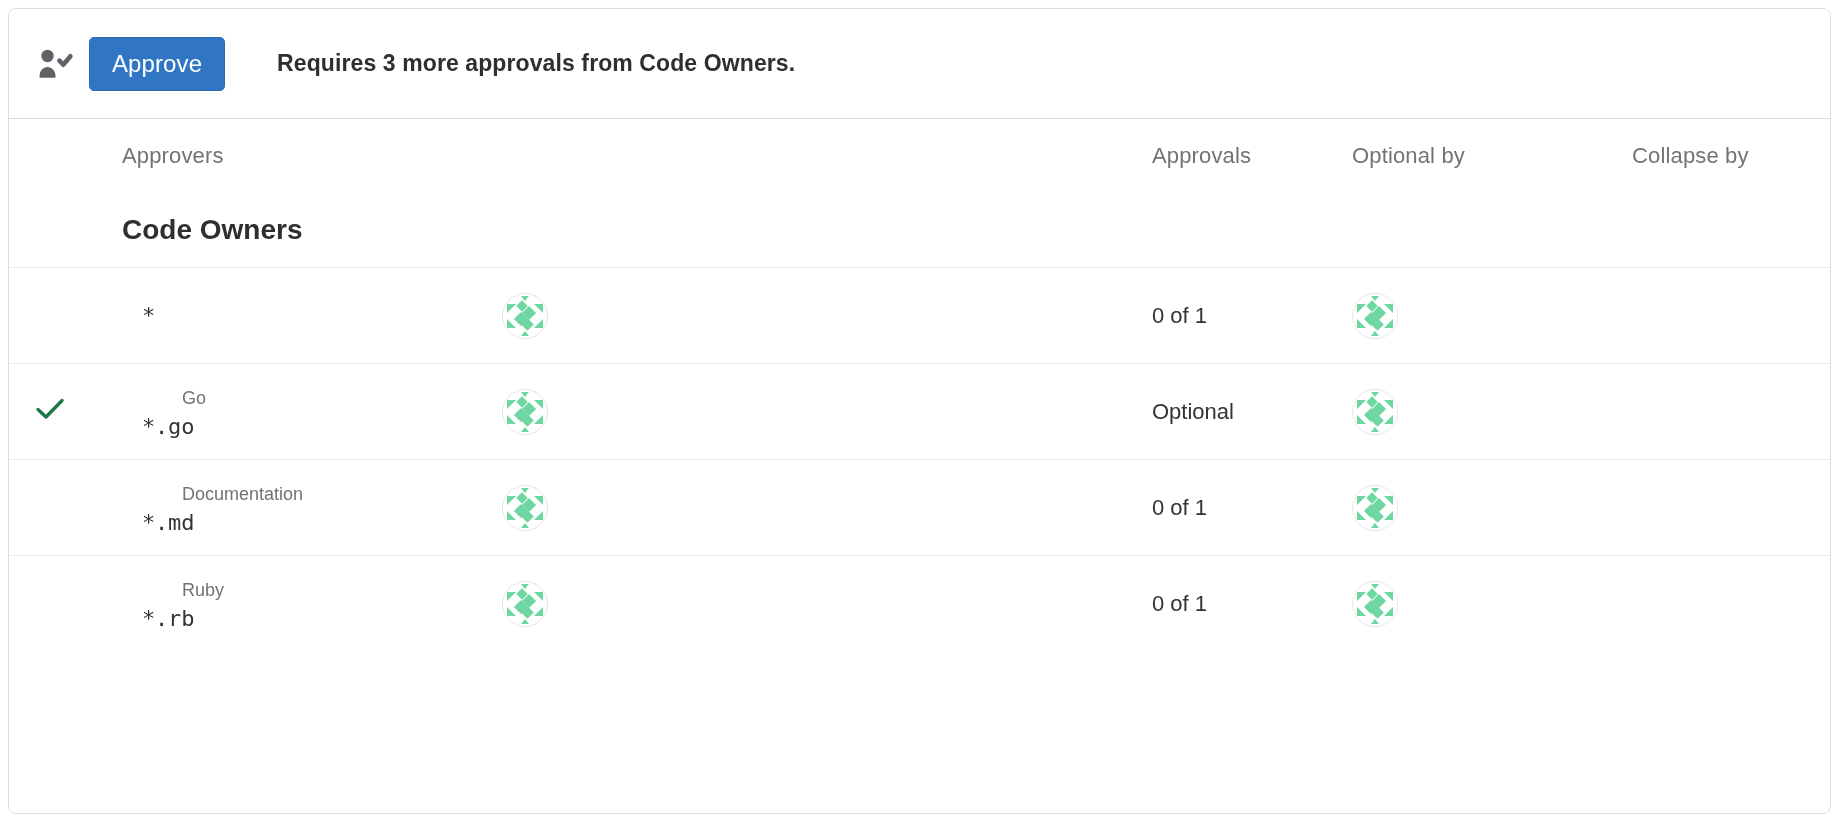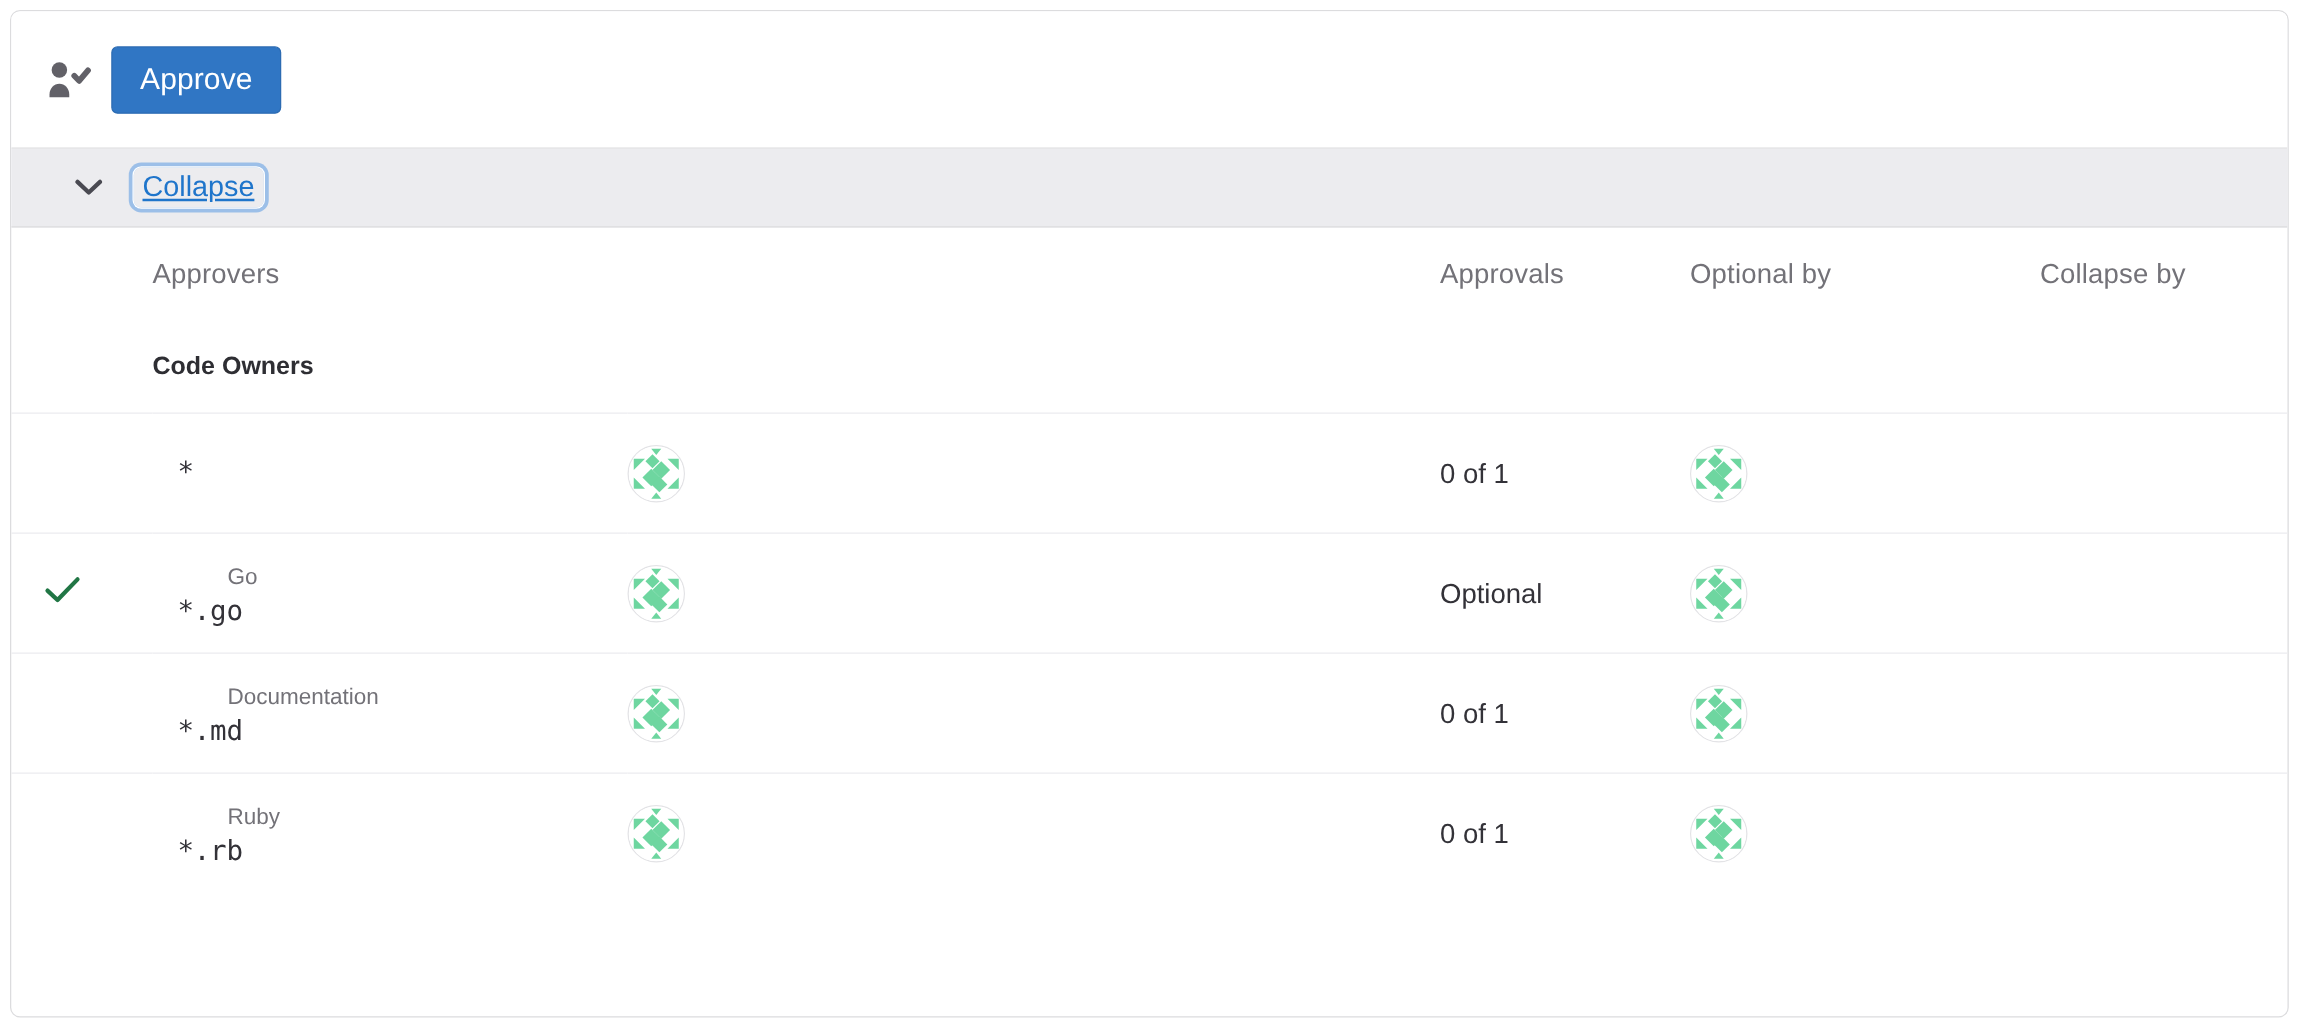--- a/index.html
+++ b/index.html
@@ -128,21 +128,21 @@
   thead th {
     height: 74px;
     font-size: 22px;
     font-weight: normal;
     color: #737278;
     letter-spacing: 0.15px;
   }
 
   .section-row td {
     height: 74px;
-    font-size: 20px;
+    font-size: 28px;
     font-weight: bold;
     color: #2e2e33;
     border-bottom: 1px solid #ececef;
   }
 
   tbody tr.rule-row td {
     height: 95px;
     border-bottom: 1px solid #ececef;
     font-size: 22px;
     color: #333238;
@@ -204,30 +204,23 @@
     <span class="approver-icon">
       <svg width="42" height="42" viewBox="0 0 42 42" aria-hidden="true">
         <circle cx="14.5" cy="13" r="6.2" fill="#626168"></circle>
         <path d="M6.6 32.5c0-4.9 3.6-8.6 7.9-8.6s7.9 3.7 7.9 8.6v2.2H6.6z" fill="#626168"></path>
         <path d="M26.4 17.6l3.9 4.1 7.1-8.4" stroke="#626168" stroke-width="4.6" fill="none" stroke-linecap="round" stroke-linejoin="round"></path>
       </svg>
     </span>
 
     <button class="approve-button">Approve</button>
 
+    <span class="requires-text">Requires 3 more approvals from Code Owners.</span>
   </div>
 
-  <div class="collapse-row">
-    <span class="chevron-wrap">
-      <svg width="22" height="14" viewBox="0 0 22 14" aria-hidden="true">
-        <path d="M2 2.5L11 11 20 2.5" stroke="#4a4a52" stroke-width="3.4" fill="none" stroke-linecap="round" stroke-linejoin="round"></path>
-      </svg>
-    </span>
-    <a class="collapse-link" href="#">Collapse</a>
-  </div>
 
   <table class="approvers-table">
     <colgroup>
       <col class="col-check">
       <col class="col-name">
       <col class="col-avatars">
       <col class="col-approvals">
       <col class="col-commented">
       <col class="col-approved">
     </colgroup>

